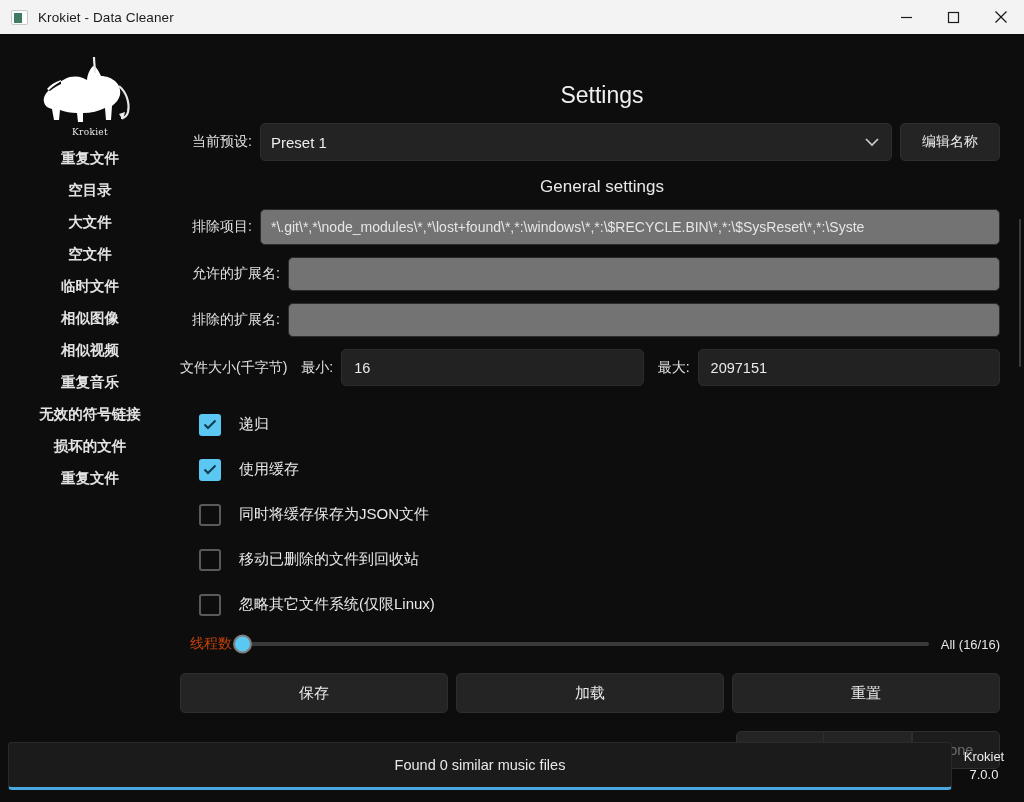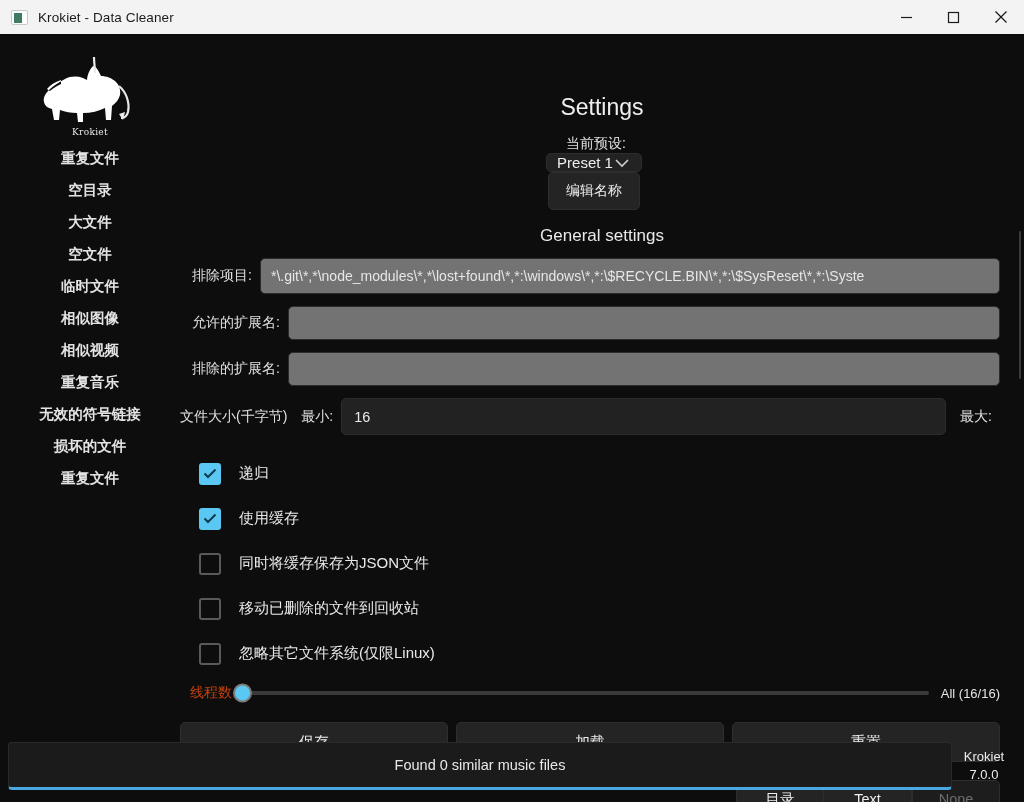--- a/index.html
+++ b/index.html
@@ -81,21 +81,21 @@
     display: flex; align-items: center; justify-content: center;
     font-size: 14.5px;
     color: #e3e3e3;
     cursor: pointer;
     white-space: nowrap;
     font-weight: bold;
   }
 
   
   .main {
-    position: absolute; left: 180px; top: 12px;
+    position: absolute; left: 180px; top: 0;
     width: 844px; height: 700px;
   }
   .page-title {
     text-align: center;
     font-size: 23px;
     color: #efefef;
     font-weight: 400;
     margin-top: 48px;
   }
   .section-title {
@@ -158,21 +158,21 @@
   .btn {
     background: #242424;
     border: 1px solid #2e2e2e;
     border-radius: 5px;
     color: #ececec;
     font-size: 14px;
     display: flex; align-items: center; justify-content: center;
     cursor: pointer;
     font-family: inherit;
   }
-  .btn-edit { height: 38px; width: 92px; margin-left: 8px; flex: none; }
+  .btn-edit { height: 38px; width: 100px; margin-left: 8px; flex: none; }
 
   
   .size-row { display: flex; align-items: center; margin-top: 12px; padding-right: 24px; }
   .size-lbl { font-size: 14px; color: #e0e0e0; white-space: nowrap; }
   .mini-lbl { font-size: 14px; color: #e0e0e0; white-space: nowrap; margin: 0 8px 0 14px; }
   .size-field {
     flex: 1; height: 37px;
     background: #222222; border: 1px solid #2c2c2c; border-radius: 5px;
     display: flex; align-items: center; padding: 0 12px;
     font-size: 14.5px; color: #eaeaea; cursor: text;
@@ -335,21 +335,21 @@
       <div class="nav-item">
           <span>重复文件</span>
         </div>
     </div>
   </div>
 
   <div class="main">
 
     <div class="page-title">Settings</div>
 
-    <div class="row" style="margin-top:14px;flex-direction:column;">
+    <div class="row" style="margin-top:14px;">
       <div class="lbl lbl-preset">当前预设:</div>
       <div class="combo" style="margin-left:8px;">
         <span>Preset 1</span>
         <span class="chev">
           <svg width="18" height="12" viewBox="0 0 18 12">
               <polyline points="3,3 9,9 15,3" fill="none" stroke="#cfcfcf" stroke-width="1.6"></polyline>
             </svg>
         </span>
       </div>
       <div class="btn btn-edit">编辑名称</div>
@@ -378,20 +378,23 @@
       </div>
     </div>
 
     <div class="size-row">
       <div class="size-lbl">文件大小(千字节)</div>
       <div class="mini-lbl">最小:</div>
       <div class="size-field">
         <span>16</span>
       </div>
       <div class="mini-lbl">最大:</div>
+      <div class="size-field">
+        <span>2097151</span>
+      </div>
     </div>
 
     <div class="checks">
       <div class="check-row">
         <span class="cbox on">
           <svg width="14" height="11" viewBox="0 0 14 11">
               <polyline points="1.5,5.5 5,9 12.5,1.5" fill="none" stroke="#103a4d" stroke-width="2"></polyline>
             </svg>
         </span>
         <span class="check-lbl">递归</span>

